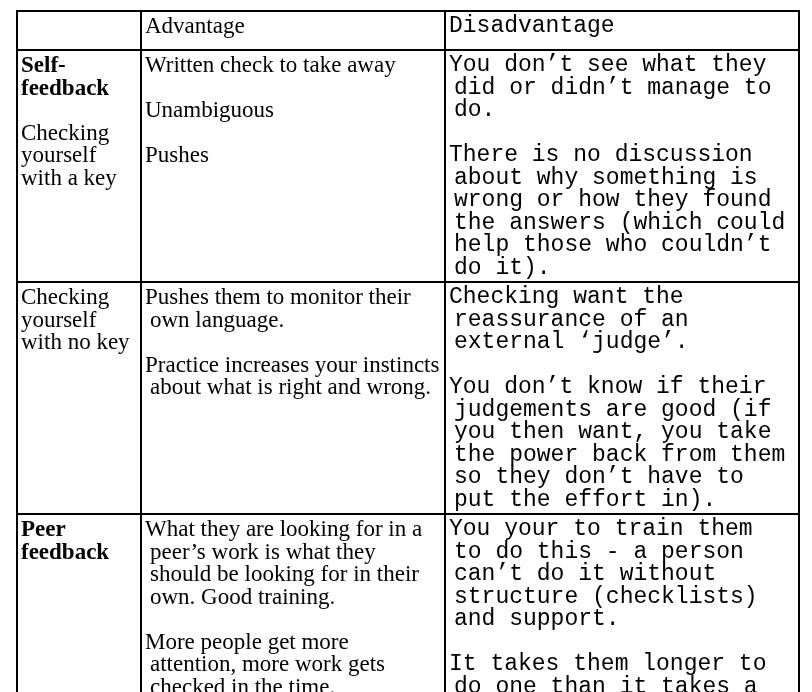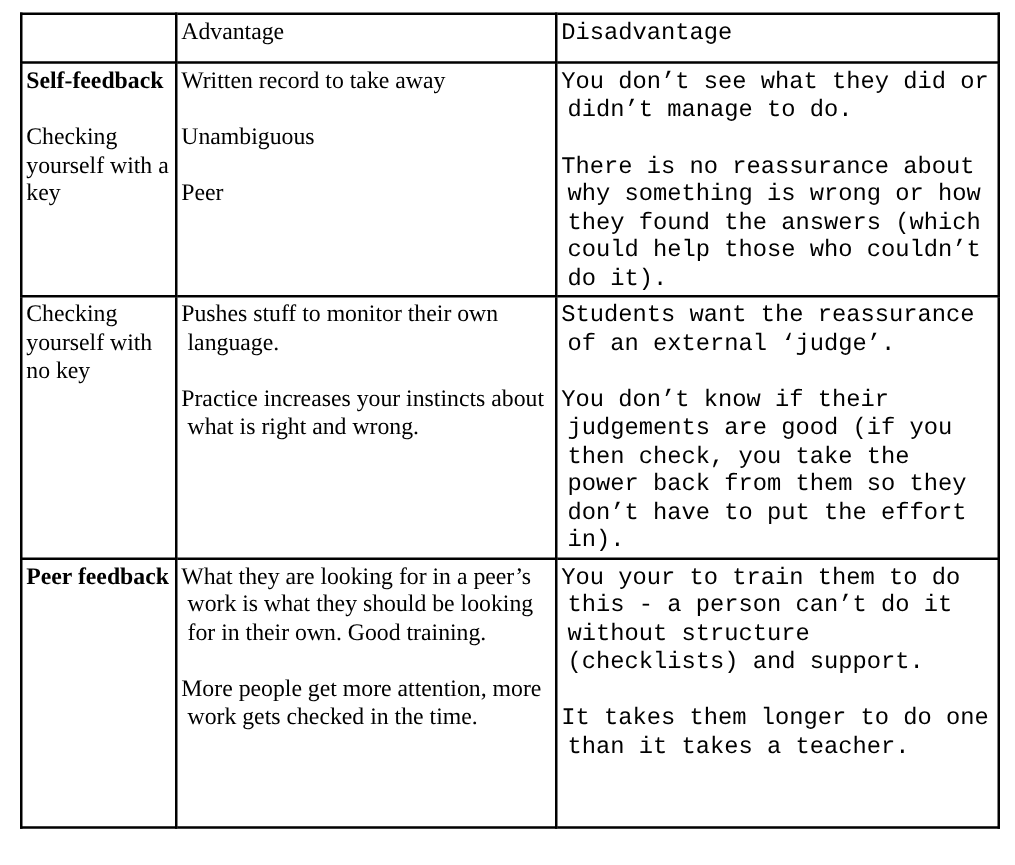--- a/index.html
+++ b/index.html
@@ -21,21 +21,21 @@
     top: 10px;
   }
   table.fb-table {
     border-collapse: collapse;
     table-layout: fixed;
     width: 782px;
   }
   table.fb-table td {
     border: 2px solid #000000;
     vertical-align: top;
-    font-size: 19px;
+    font-size: 23px;
     line-height: 22.5px;
     padding: 3px 4px 2px 3px;
     overflow: hidden;
   }
   col.c-label { width: 124px; }
   col.c-adv   { width: 304px; }
   col.c-dis   { width: 354px; }
 
   tr.header-row { height: 39px; }
   tr.row-1 { height: 166px; border-radius: 17px; }
@@ -76,41 +76,41 @@
         <td class="header-cell adv-cell">Advantage</td>
         <td class="header-cell dis-cell">Disadvantage</td>
       </tr>
 
       <tr class="row-1">
         <td class="label-cell">
           <p class="bold">Self-feedback</p>
           <p>Checking yourself with a key</p>
         </td>
         <td class="adv-cell">
-          <p class="hang">Written record to take away</p>
+          <p class="hang">Written check to take away</p>
           <p class="hang">Unambiguous</p>
-          <p class="hang">Peer</p>
+          <p class="hang">Pushes</p>
         </td>
         <td class="dis-cell">
           <p class="hang">You don’t see what they did or didn’t manage to do.</p>
-          <p class="hang">There is no reassurance about why something is wrong or how they found the answers (which could help those who couldn’t do it).</p>
+          <p class="hang">There is no discussion about why something is wrong or how they found the answers (which could help those who couldn’t do it).</p>
         </td>
       </tr>
 
       <tr class="row-2">
         <td class="label-cell">
           <p>Checking yourself with no key</p>
         </td>
         <td class="adv-cell">
-          <p class="hang">Pushes stuff to monitor their own language.</p>
+          <p class="hang">Pushes them to monitor their own language.</p>
           <p class="hang">Practice increases your instincts about what is right and wrong.</p>
         </td>
         <td class="dis-cell">
-          <p class="hang">Students want the reassurance of an external ‘judge’.</p>
-          <p class="hang">You don’t know if their judgements are good (if you then check, you take the power back from them so they don’t have to put the effort in).</p>
+          <p class="hang">Checking want the reassurance of an external ‘judge’.</p>
+          <p class="hang">You don’t know if their judgements are good (if you then want, you take the power back from them so they don’t have to put the effort in).</p>
         </td>
       </tr>
 
       <tr class="row-3">
         <td class="label-cell">
           <p class="bold">Peer feedback</p>
         </td>
         <td class="adv-cell">
           <p class="hang">What they are looking for in a peer’s work is what they should be looking for in their own. Good training.</p>
           <p class="hang">More people get more attention, more work gets checked in the time.</p>

